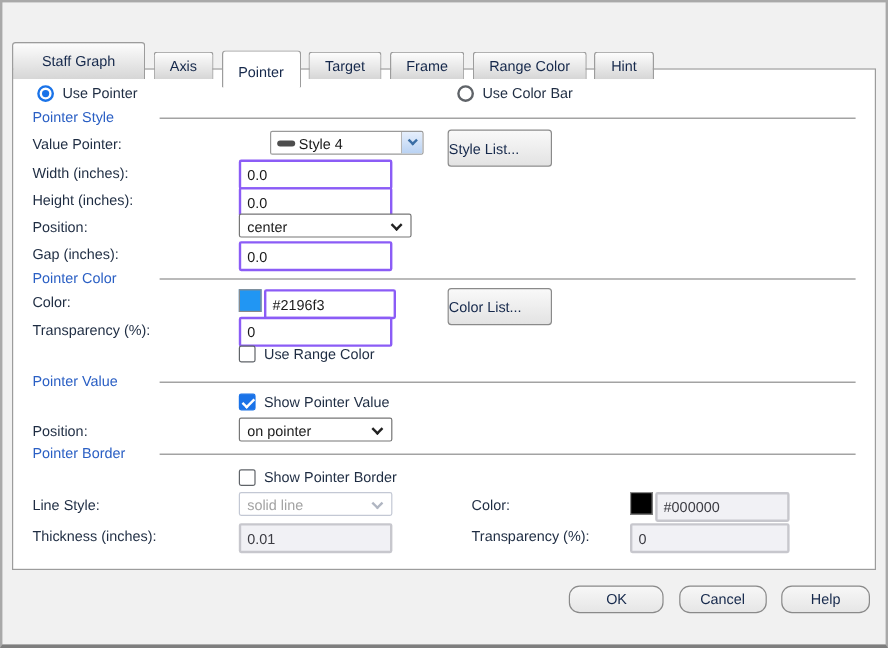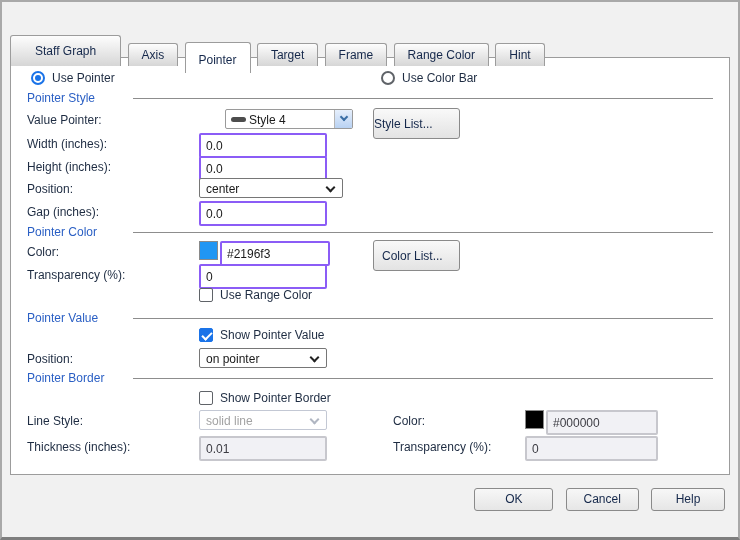--- a/index.html
+++ b/index.html
@@ -141,21 +141,21 @@
     border: 1px solid #8a8a8a; border-radius: 3px;
     background: linear-gradient(#f9f9f9, #e3e3e3);
     color: #15284b; font-family: "Liberation Sans", sans-serif; font-size: 12px;
     text-align: left; cursor: pointer;
   }
   
   .footer { position: absolute; right: 13px; top: 486px; z-index: 1; }
   .fbtn {
     display: inline-block; margin-left: 9px;
     height: 23px; line-height: 21px;
-    border: 1px solid #8a8a8a; border-radius: 3px;
+    border: 1px solid #8a8a8a; border-radius: 9px;
     background: linear-gradient(#f7f7f7, #e6e6e6);
     color: #15284b; text-align: center; cursor: pointer;
   }
   .fbtn.ok { width: 79px; } .fbtn.cancel { width: 73px; } .fbtn.help { width: 74px; }
 </style>
 </head>
 <body>
 
 <div class="dialog">
 
@@ -206,21 +206,21 @@
 
     <div class="flabel" style="left:16px; top:147px;">Gap (inches):</div>
     <input class="tinput" style="left: 188px; top: 143px; width: 128px;" value="0.0">
 
     <div class="shdr" style="left:16px; top:167px;">Pointer Color</div>
     <div class="sline" style="left:122px; right:16px; top:174px;"></div>
 
     <div class="flabel" style="left:16px; top:187px;">Color:</div>
     <div class="swatch" style="left: 188px; top: 183px; background: rgb(33, 150, 243);"></div>
     <input class="tinput" style="left: 209px; top: 183px; width: 110px;" value="#2196f3">
-    <button class="pbtn" style="left:362px; top:182px; width:87px;padding-left:8px;">Color List...</button>
+    <button class="pbtn" style="left:362px; top:182px; width:87px;">Color List...</button>
 
     <div class="flabel" style="left:16px; top:210px;">Transparency (%):</div>
     <input class="tinput" style="left: 188px; top: 206px; width: 128px;" value="0">
 
     <div class="check-wrap" style="left:188px; top:229px;">
       <span class="checkbox" data-checked="false"></span><span class="clabel">Use Range Color</span>
     </div>
 
     <div class="shdr" style="left:16px; top:253px;">Pointer Value</div>
     <div class="sline" style="left:122px; right:16px; top:260px;"></div>

